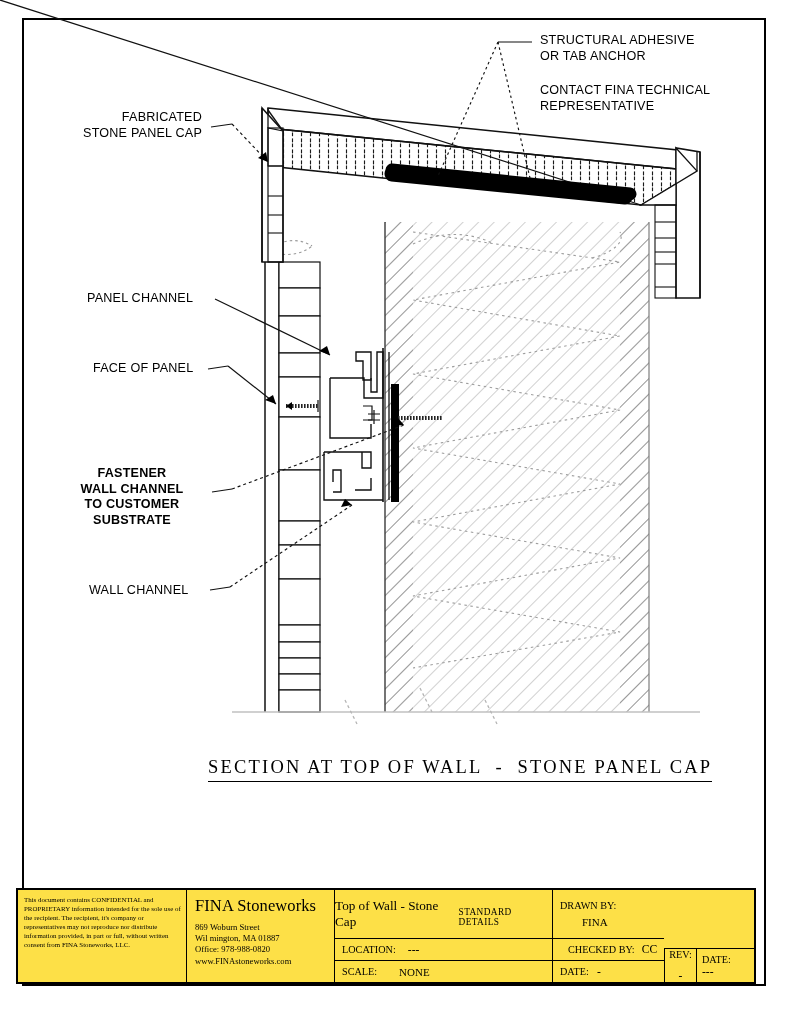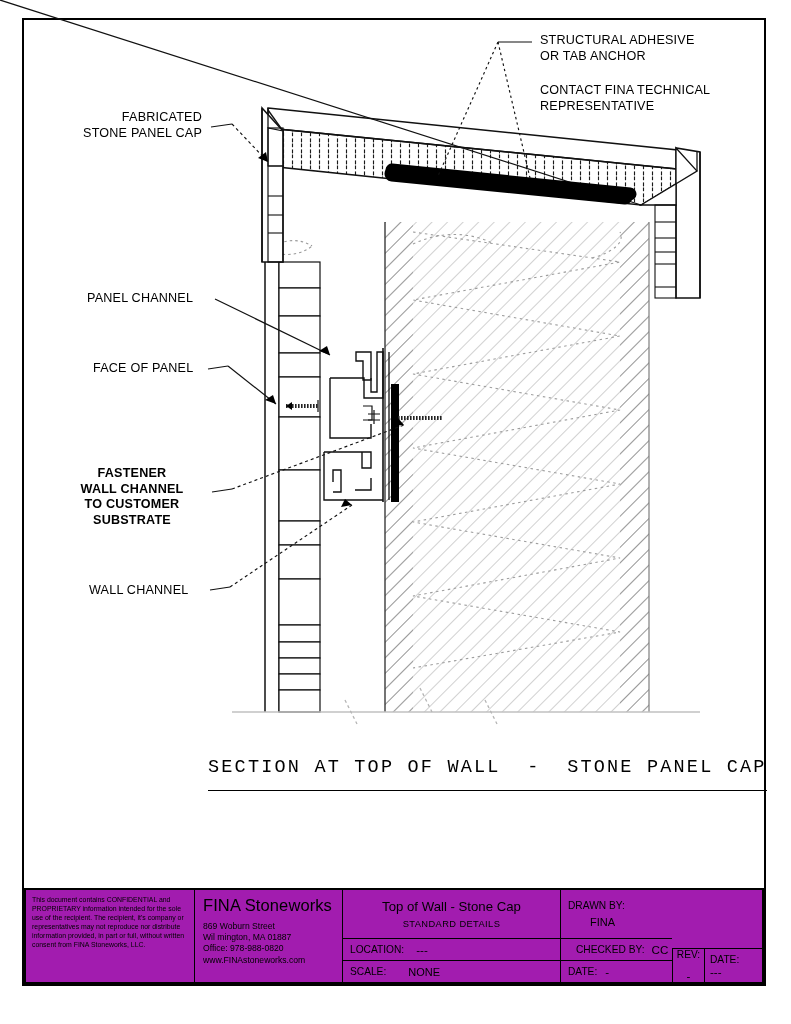--- a/index.html
+++ b/index.html
@@ -11,28 +11,28 @@
   .border-frame{position:absolute;left:22px;top:18px;width:744px;height:968px;
        border:2.5px solid #000;box-sizing:border-box;}
 
   
   .ann{position:absolute;font-size:12.6px;line-height:15.5px;letter-spacing:.2px;
        white-space:pre;}
   .ann.r{text-align:right;}
   .ann.c{text-align:center;}
 
   
-  .caption{position:absolute;font-family:Liberation Mono, monospace;font-size:18.5px;
+  .caption{position:absolute;font-family:Liberation Serif, serif;font-size:18.5px;
        letter-spacing:2.2px;white-space:pre;border-bottom:1.6px solid #000;
-       padding-bottom:12px;}
+       padding-bottom:3px;}
 
   
   .tb{position:absolute;box-sizing:border-box;}
-  .tb-outer{left:24px;top:888px;width:740px;height:96px;border:2.2px solid #000;
-       background:#a21caf;}
+  .tb-outer{left:16px;top:888px;width:740px;height:96px;border:2.2px solid #000;
+       background:#fde047;font-family:Liberation Serif, serif;}
   .cell{position:absolute;box-sizing:border-box;}
   .bl{border-left:1.6px solid #000;}
   .bt{border-top:1.6px solid #000;}
   .conf{font-size:6.9px;line-height:9.1px;padding:5px 5px 0 6px;}
   .co-name{font-size:16.5px;letter-spacing:.1px;}
   .co-addr{font-size:8.6px;line-height:11.2px;}
   .t-main{font-size:13.2px;}
   .t-sub{font-size:9.3px;letter-spacing:.4px;}
   .lbl{font-size:10.2px;}
   .val{font-size:11.6px;}
@@ -249,21 +249,21 @@
 
     <div class="cell bl" style="left:168px;top:0;width:148px;height:92px;">
       <div class="co-name" style="padding:6px 0 0 8px;">FINA Stoneworks</div>
       <div class="co-addr" style="padding:6px 0 0 8px;">869 Woburn Street</div>
       <div class="co-addr" style="padding:0 0 0 8px;">Wil mington, MA 01887</div>
       <div class="co-addr" style="padding:0 0 0 8px;">Office:  978-988-0820</div>
       <div class="co-addr" style="padding:0 0 0 8px;">www.FINAstoneworks.com</div>
     </div>
 
     <div class="cell bl" style="left:316px;top:0;width:218px;height:48px;
-         display:flex;flex-direction:column;align-items:center;justify-content:center;">
+         display:flex;flex-direction:row;align-items:center;justify-content:center;">
       <div class="t-main">Top of Wall - Stone Cap</div>
       <div class="t-sub" style="margin-top:5px;">STANDARD DETAILS</div>
     </div>
 
     <div class="cell bl bt" style="left:316px;top:48px;width:218px;height:22px;
          display:flex;align-items:center;padding-left:7px;">
       <span class="lbl">LOCATION:</span>
       <span class="val" style="margin-left:12px;">---</span>
     </div>
 

